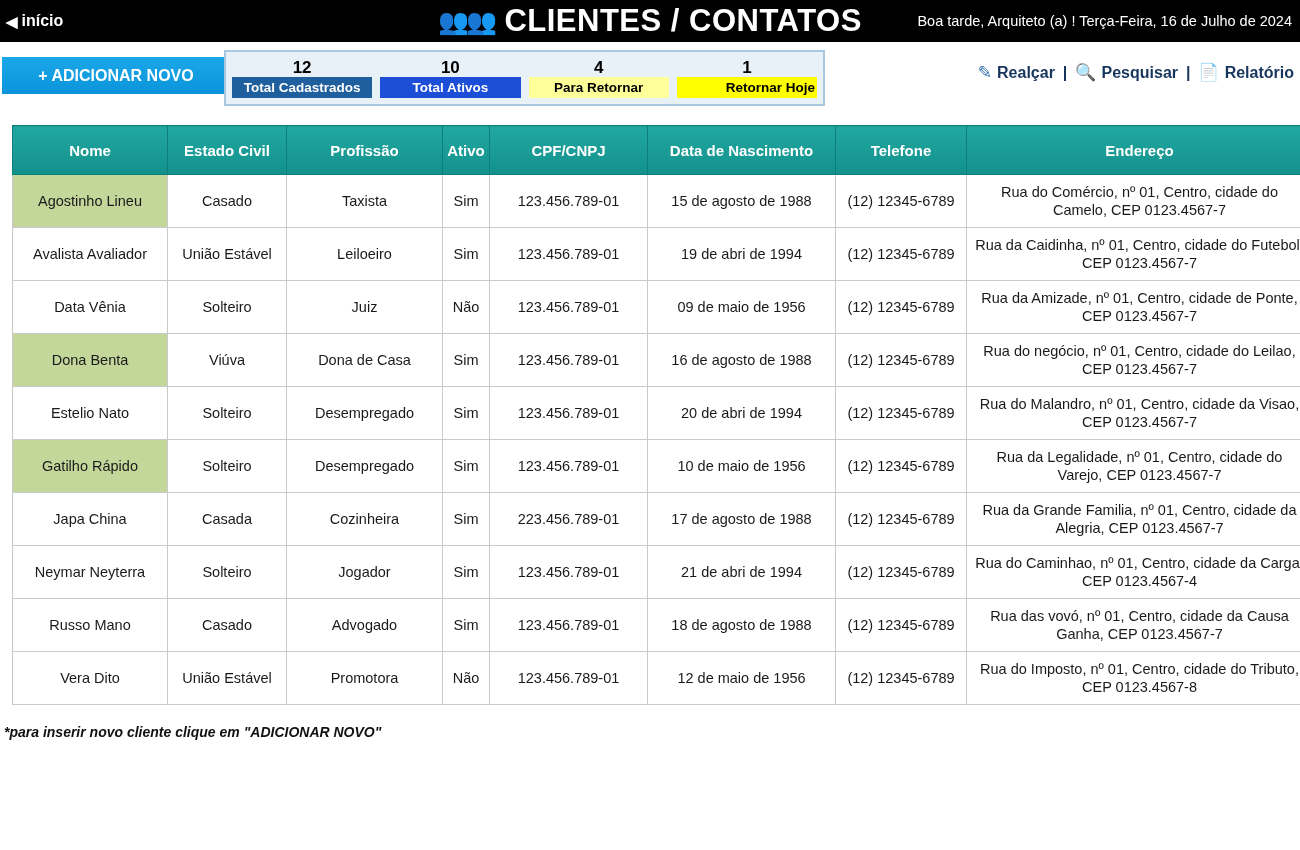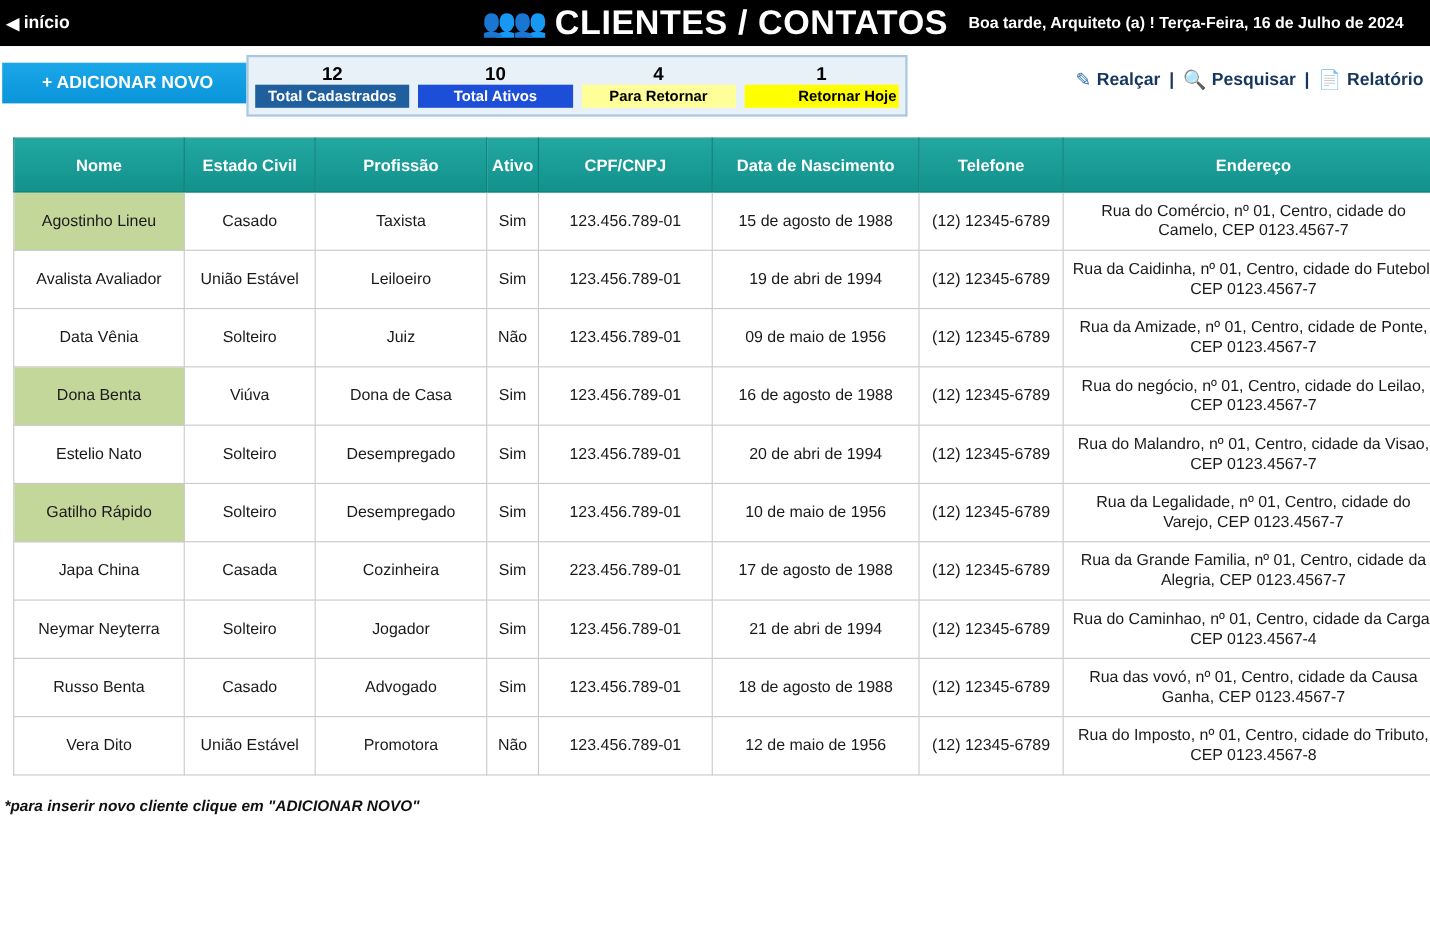--- a/index.html
+++ b/index.html
@@ -61,23 +61,23 @@
     color: #ffffff;
   }
   .app-title {
     font-size: 31px;
     font-weight: bold;
     letter-spacing: 0.5px;
     color: #ffffff;
   }
   .greeting {
     position: absolute;
-    right: 24px;
+    right: 8px;
     font-size: 14.5px;
-    font-weight: bold;
+    font-weight: normal;
     color: #ffffff;
     white-space: nowrap;
   }
 
   
   .actionbar {
     height: 71px;
     background: #ffffff;
     position: relative;
     display: flex;
@@ -355,21 +355,21 @@
             <td class="name">Neymar Neyterra</td>
             <td>Solteiro</td>
             <td>Jogador</td>
             <td>Sim</td>
             <td>123.456.789-01</td>
             <td>21 de abri de 1994</td>
             <td>(12) 12345-6789</td>
             <td class="addr">Rua do Caminhao, nº 01, Centro, cidade da Carga, CEP 0123.4567-4</td>
           </tr>
           <tr>
-            <td class="name">Russo Benta</td>
+            <td class="name">Russo Mano</td>
             <td>Casado</td>
             <td>Advogado</td>
             <td>Sim</td>
             <td>123.456.789-01</td>
             <td>18 de agosto de 1988</td>
             <td>(12) 12345-6789</td>
             <td class="addr">Rua das vovó, nº 01, Centro, cidade da Causa Ganha, CEP 0123.4567-7</td>
           </tr>
           <tr>
             <td class="name">Vera Dito</td>

